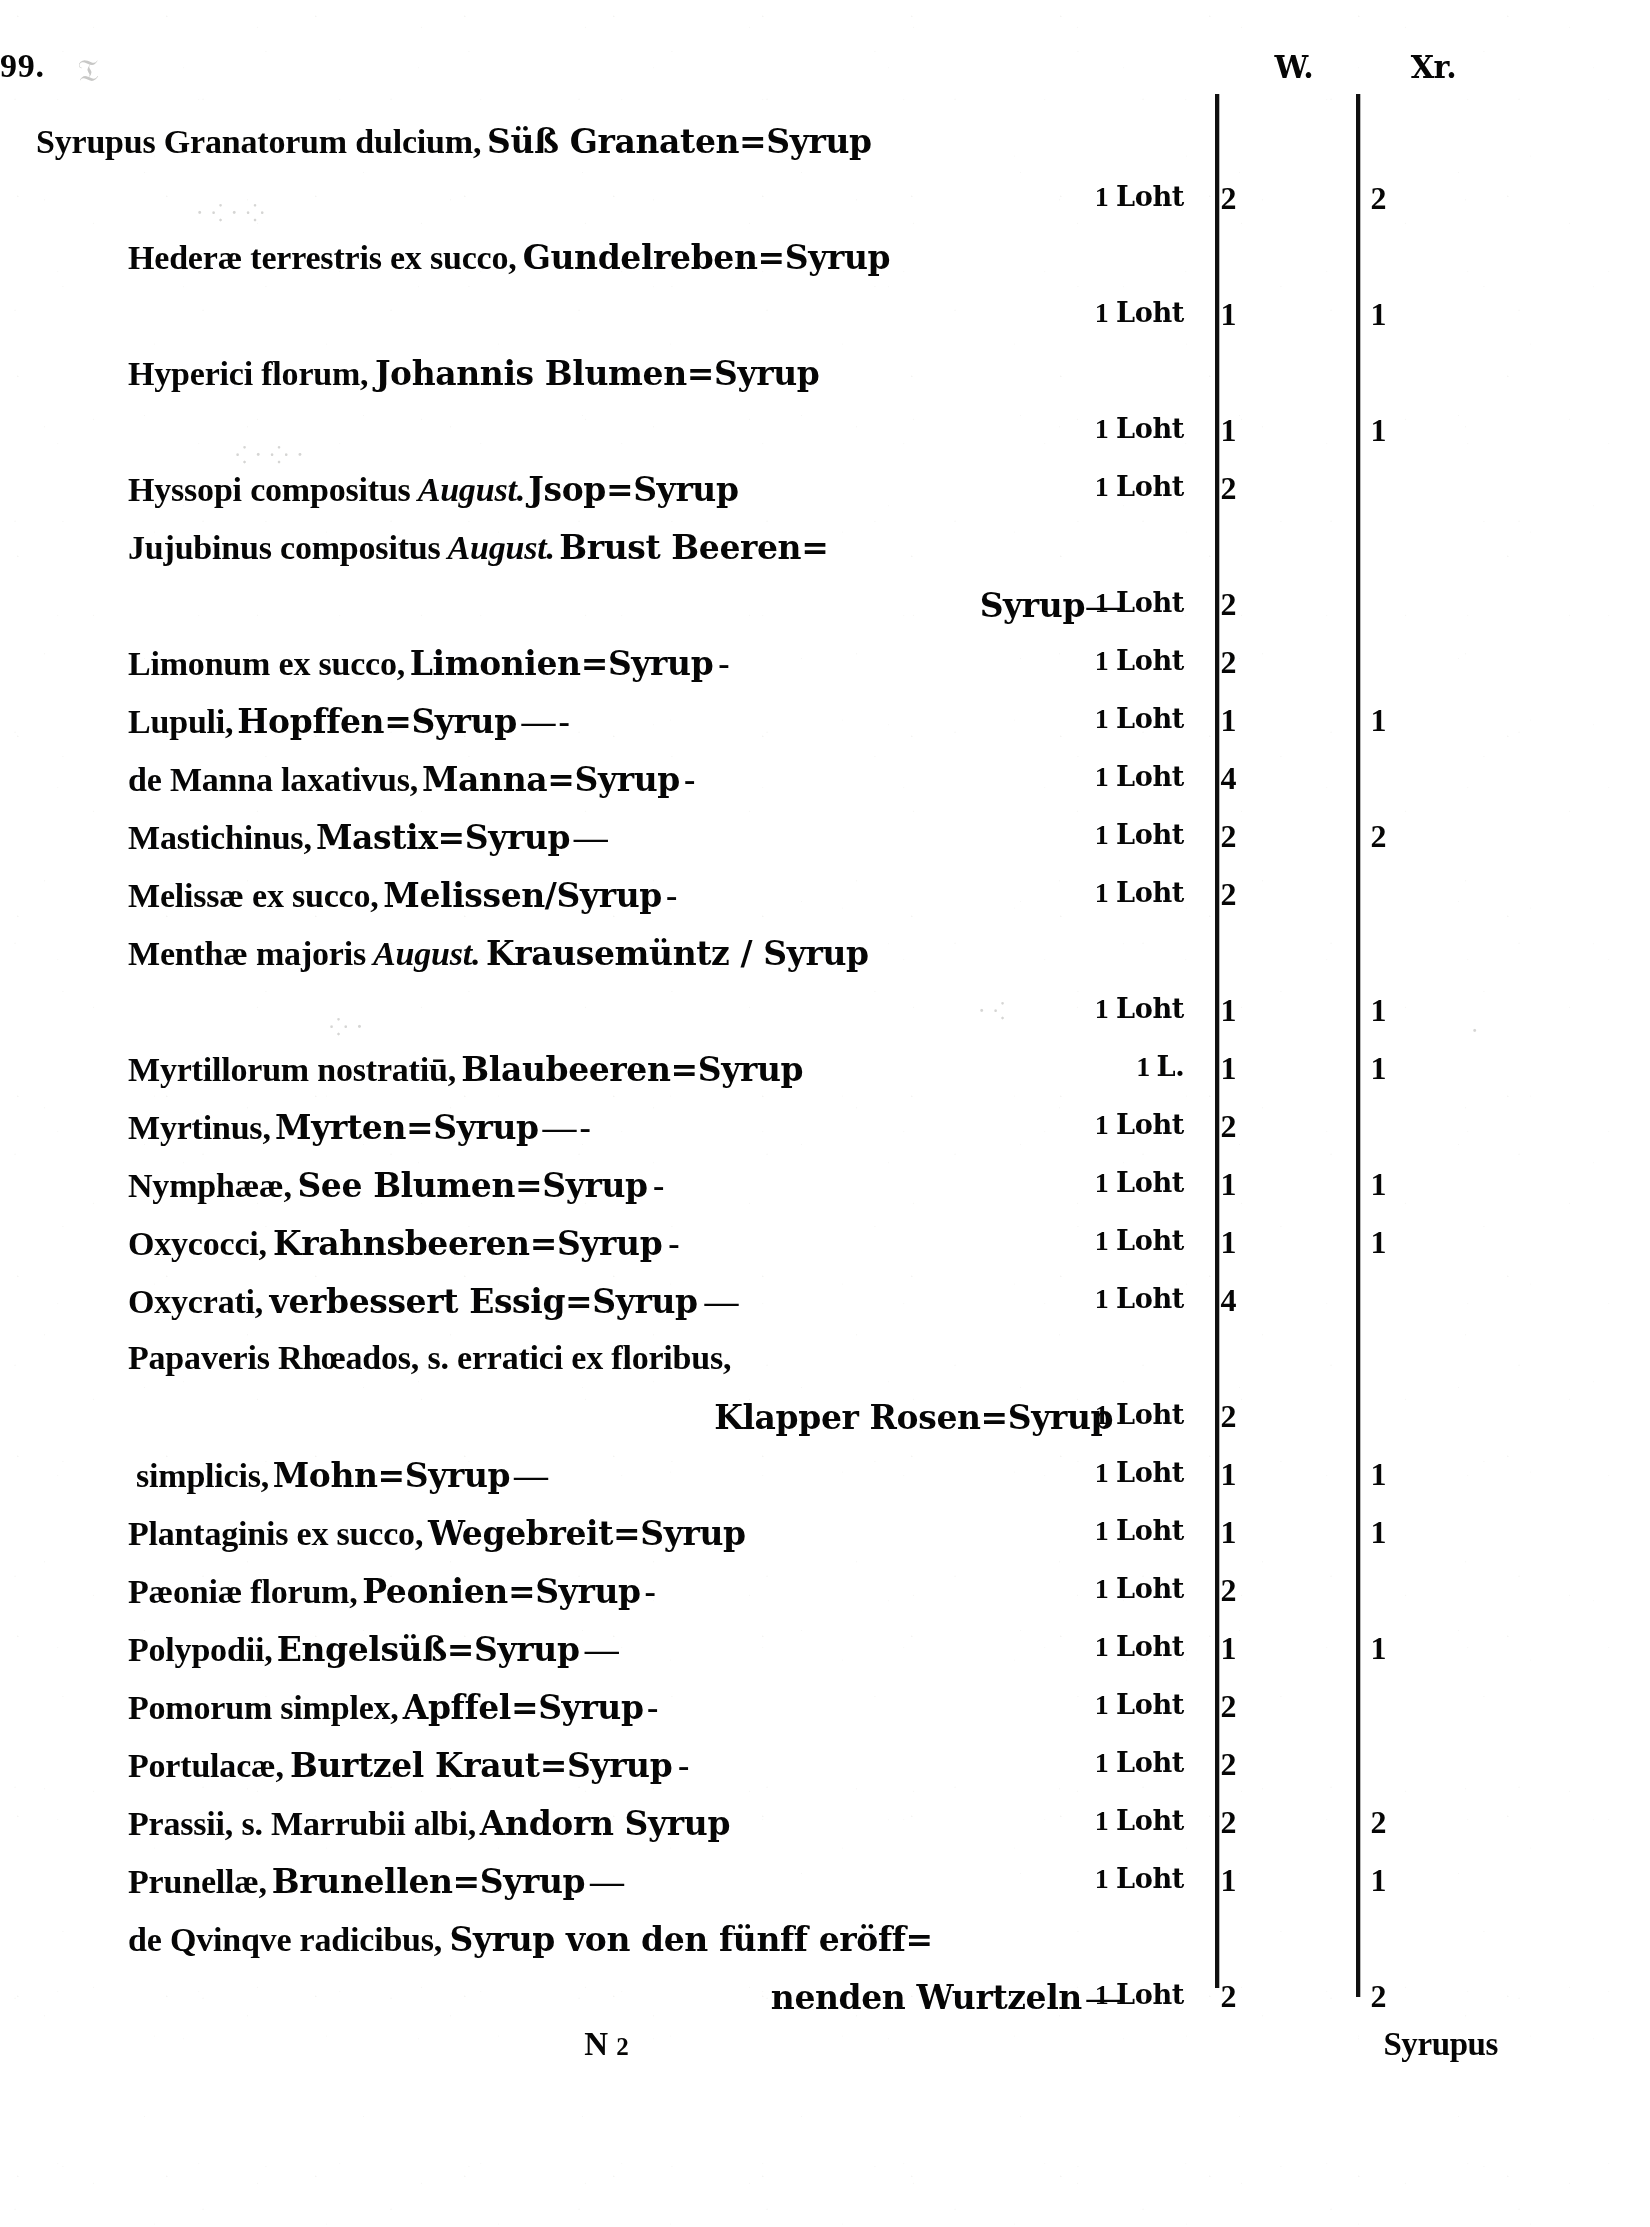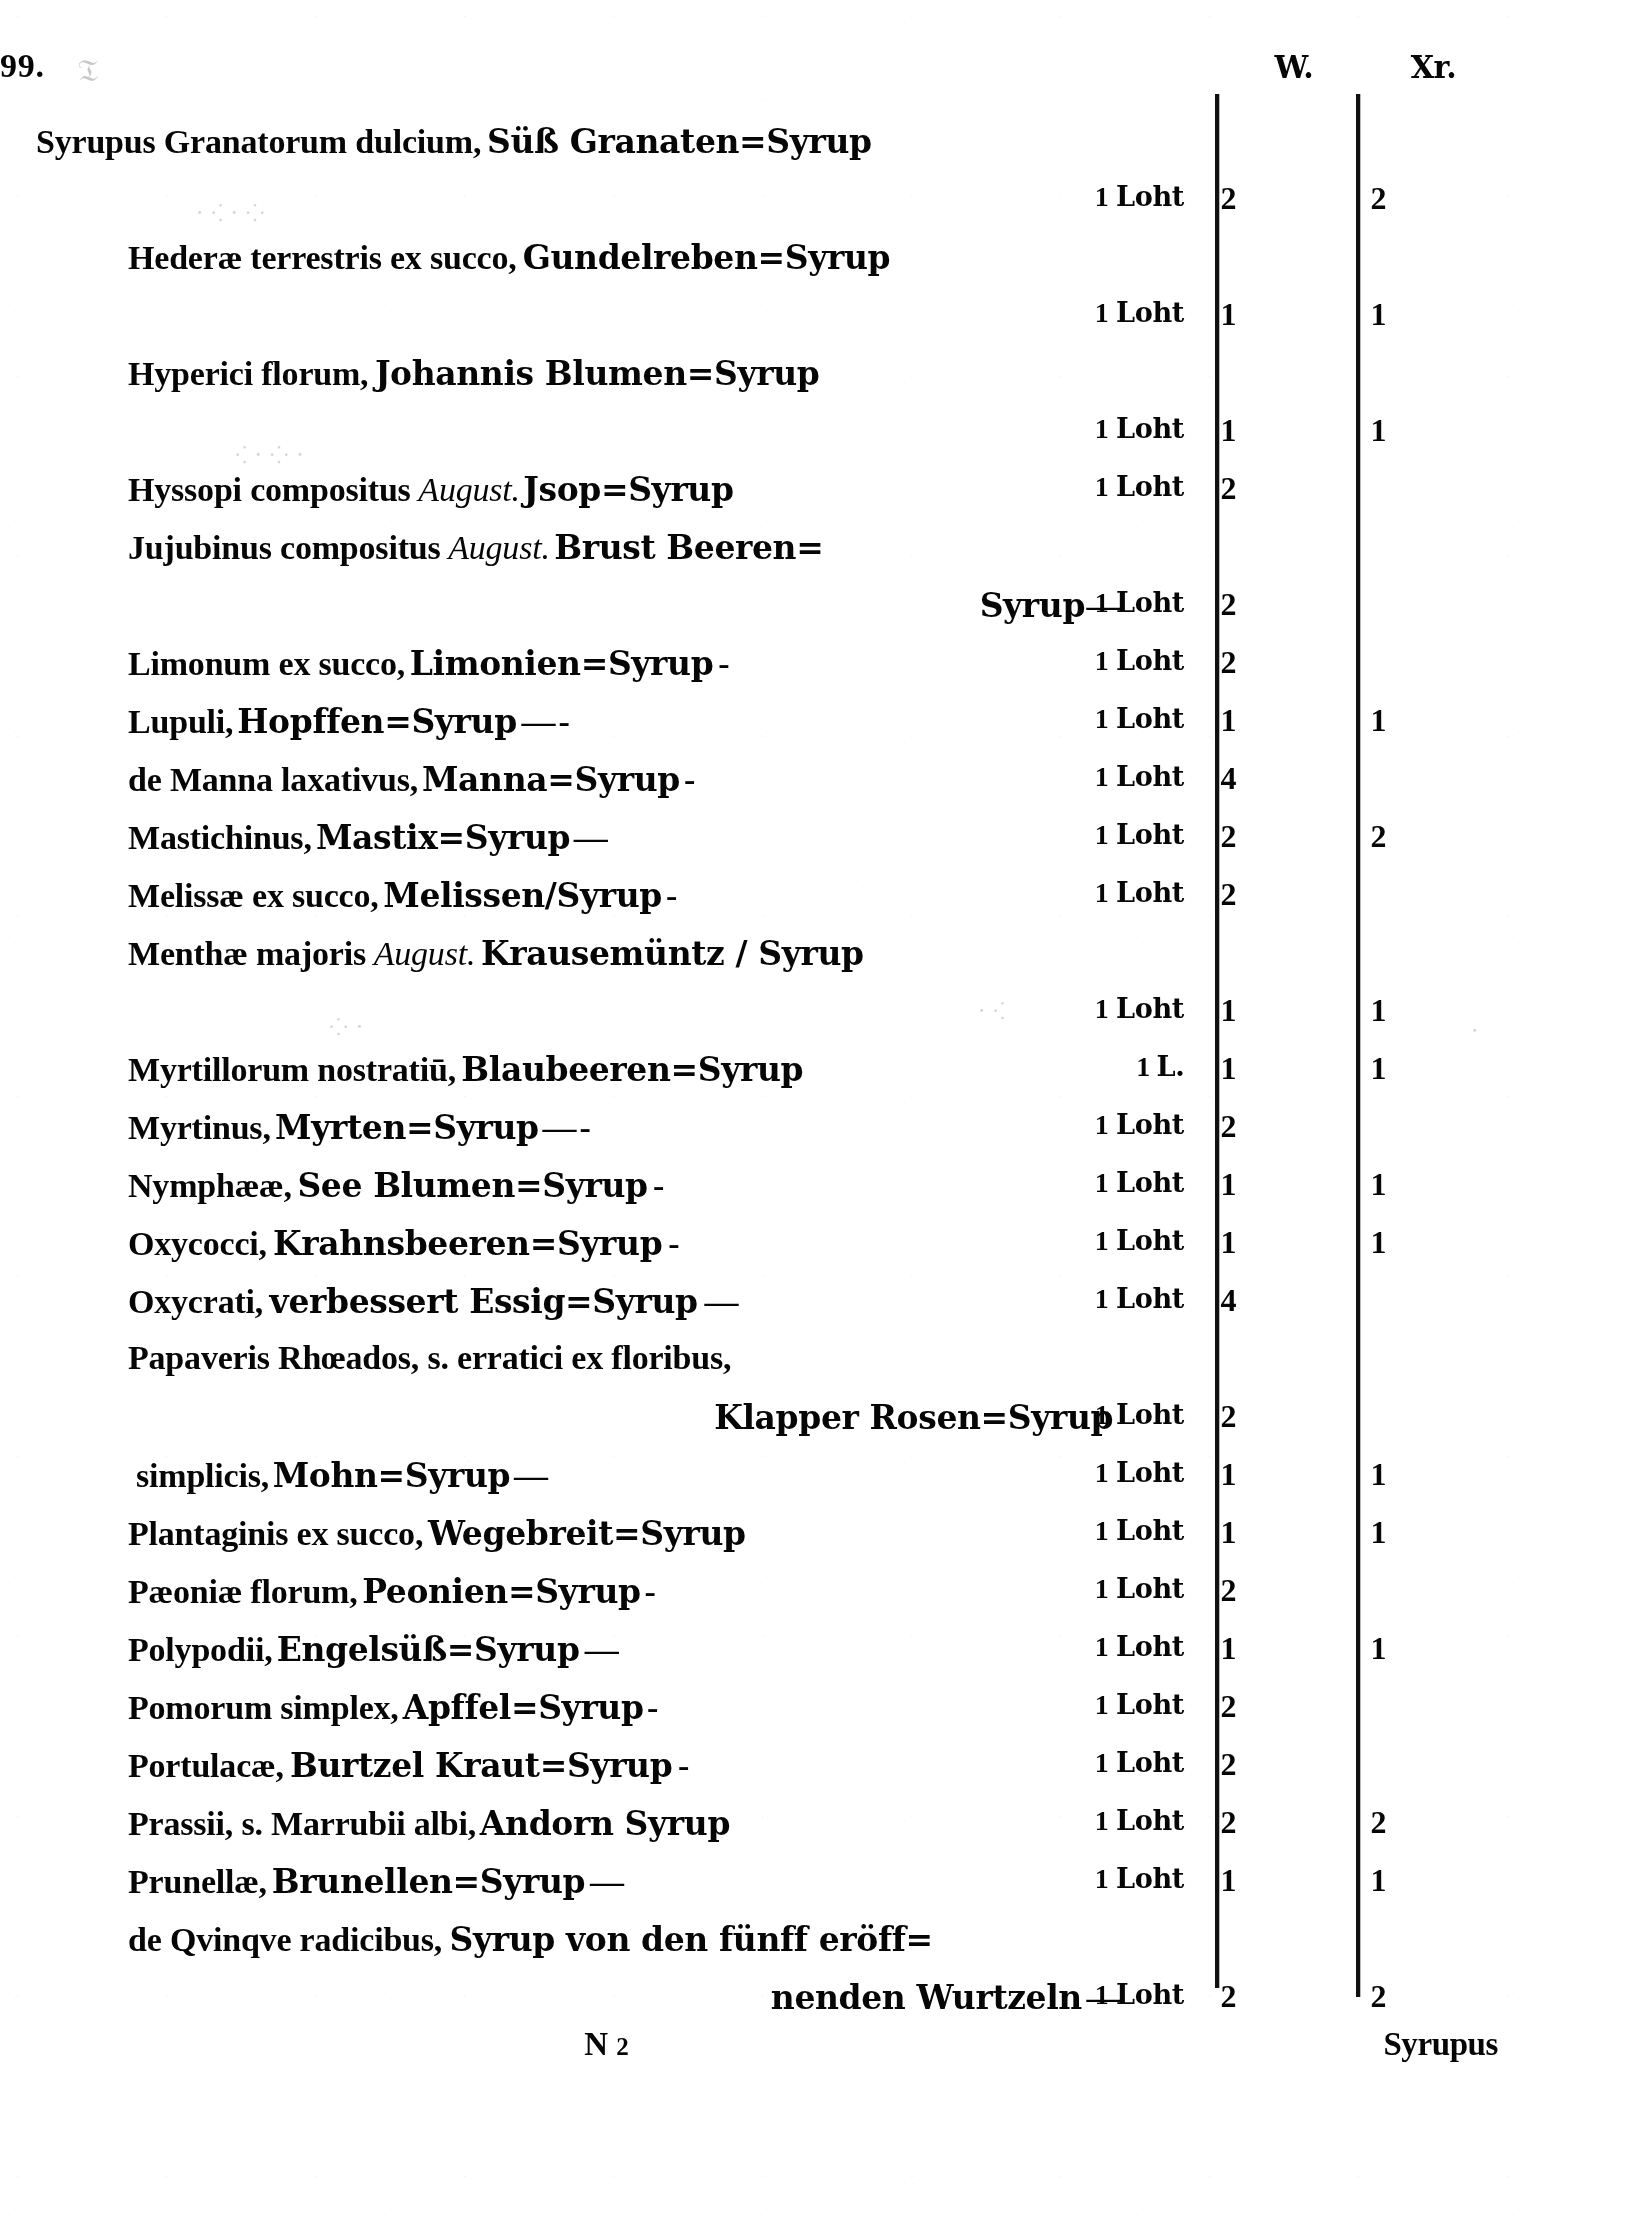--- a/index.html
+++ b/index.html
@@ -136,21 +136,21 @@
   .frak {
     font-family: "DejaVu Serif", serif;
     font-weight: 700;
     font-style: normal;
     letter-spacing: -0.4px;
     transform: scaleX(.97);
     display: inline-block;
   }
   .ital {
     font-style: italic;
-    font-weight: 400;
+    font-weight: 700;
   }
   .dash {
     display: inline-block;
     font-weight: 900;
     letter-spacing: -1.6px;
   }
   .dot {
     display: inline-block;
     width: 20.3px;
     text-align: center;

